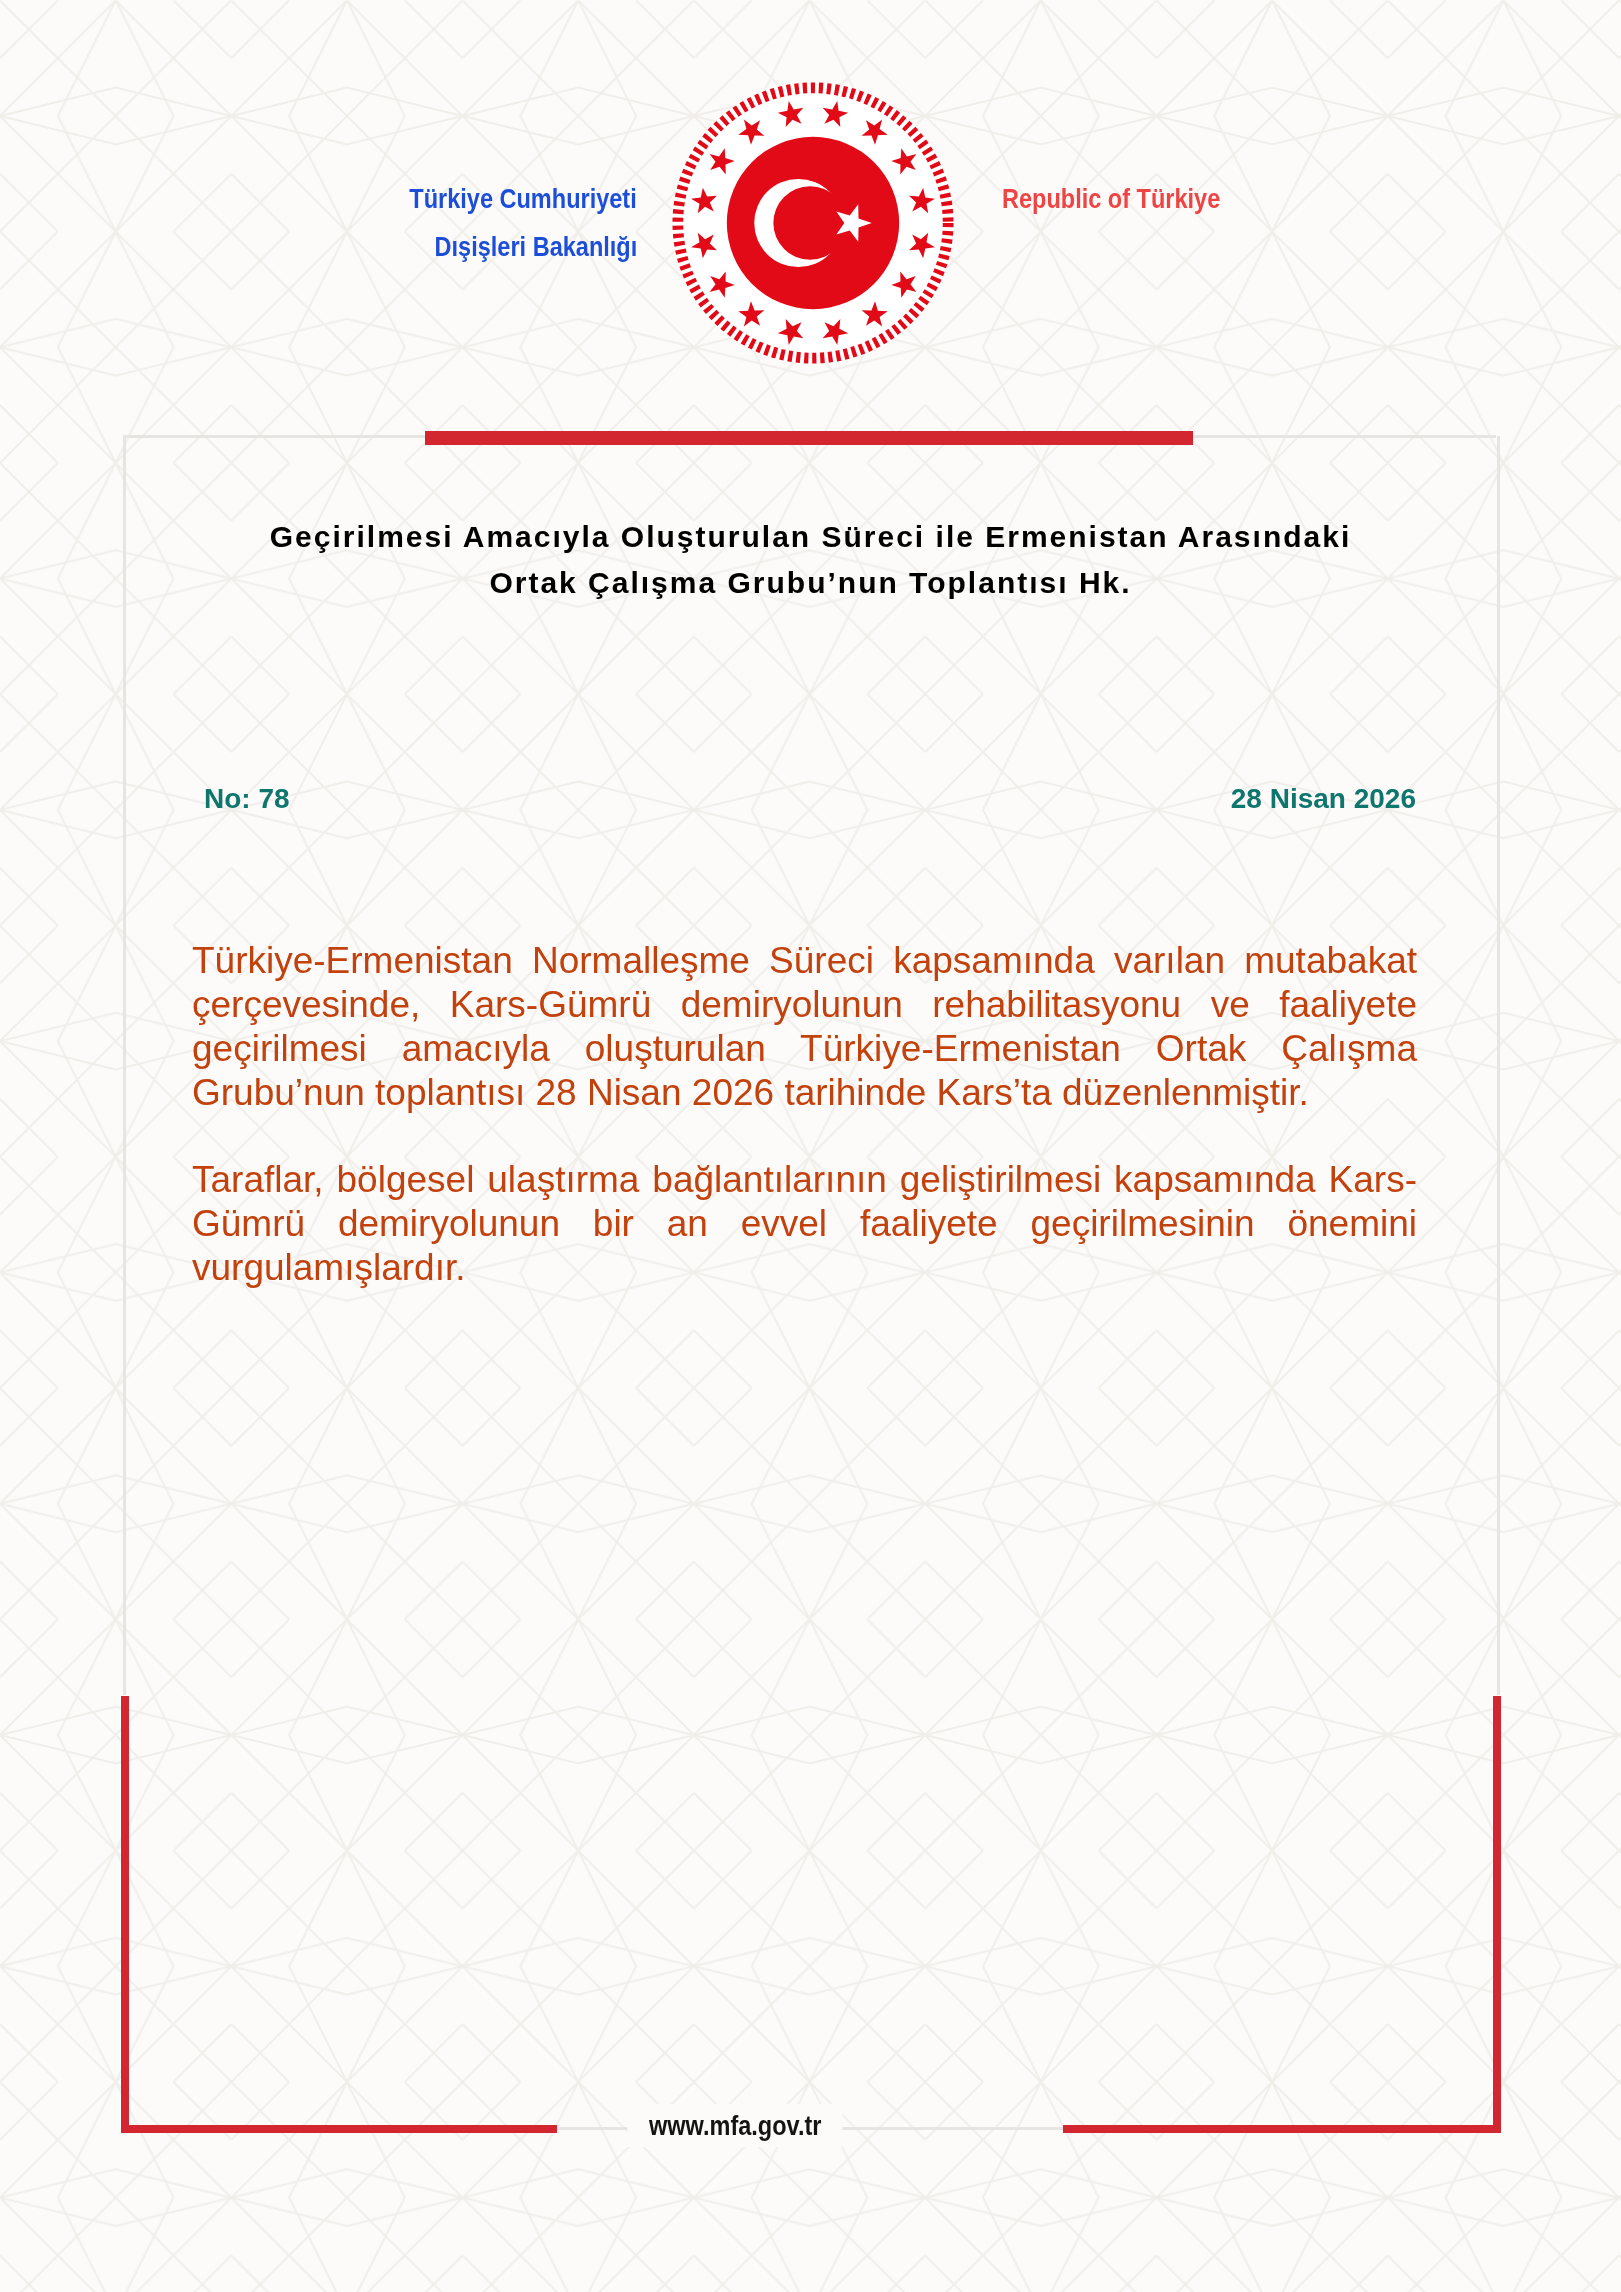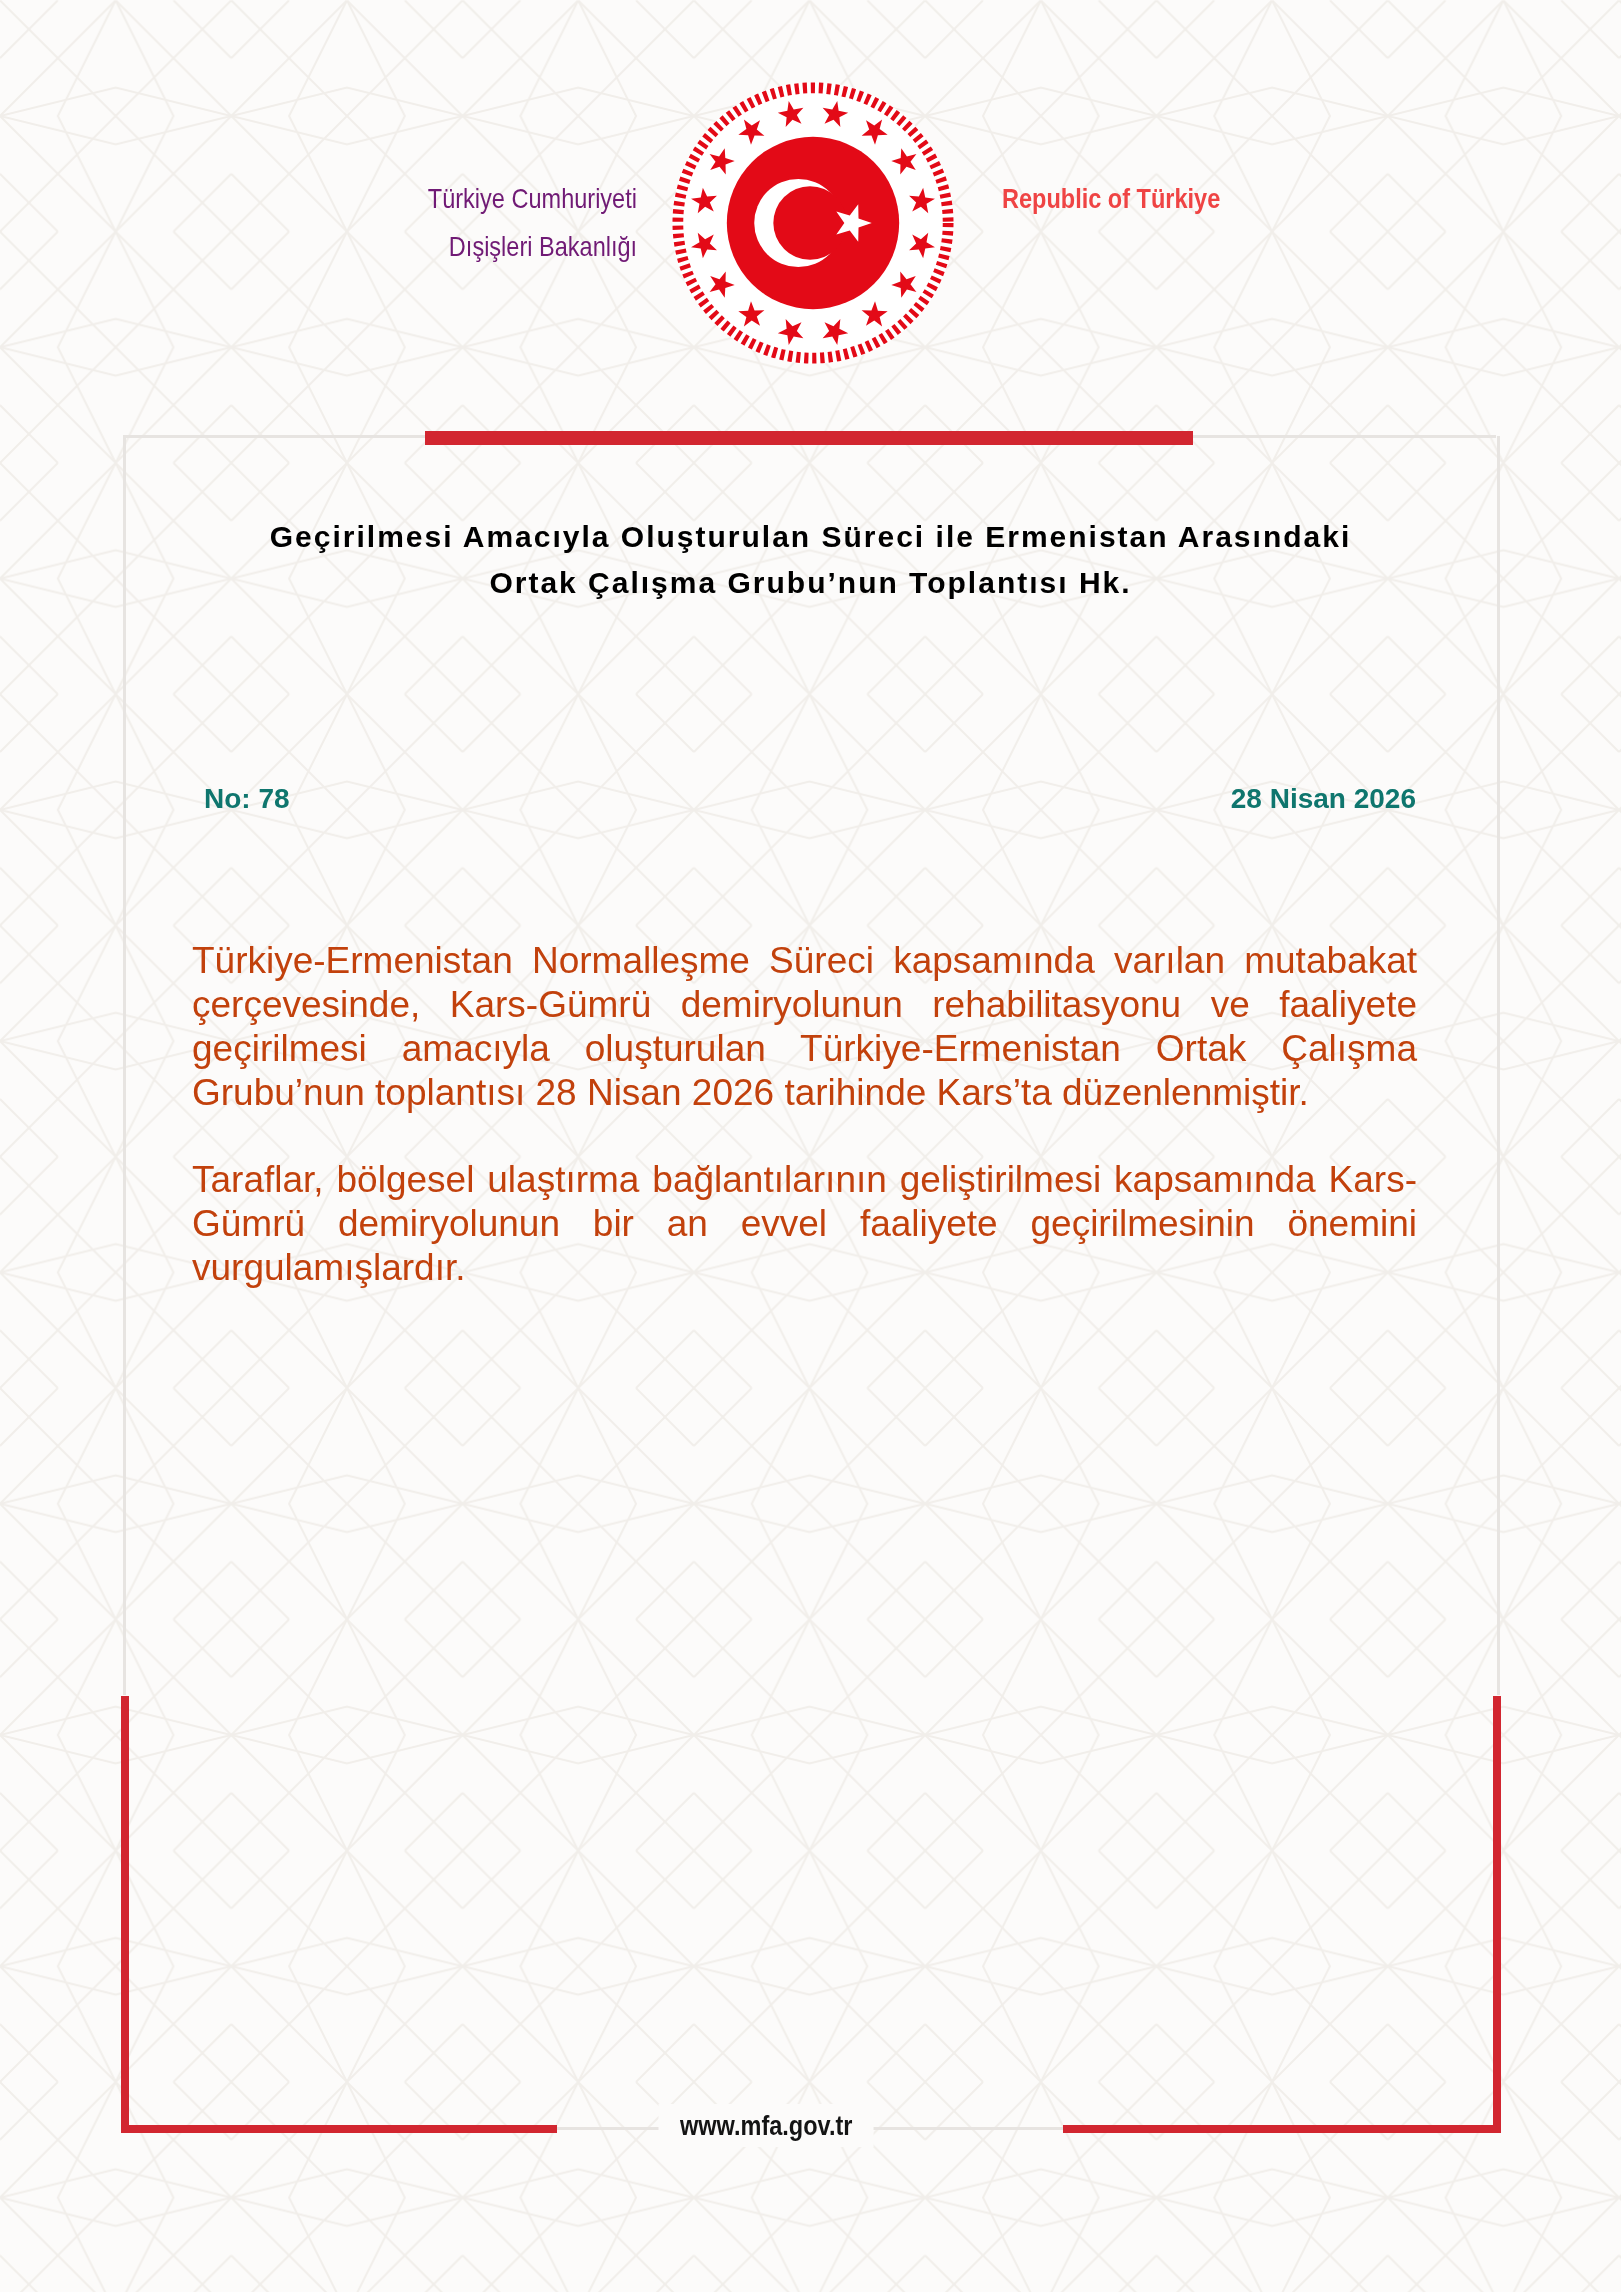--- a/index.html
+++ b/index.html
@@ -2,21 +2,21 @@
 <html style="--page-bg: #fcfbfa; --pattern-line: #f1eeea; --frame-gray: #e7e4e1; --accent-red: #d22630; --emblem-red: #e30a17; --text-black: #000000;"><head>
 <meta charset="utf-8">
 <style>
   html,body{margin:0;padding:0;}
   body{font-family:"Liberation Sans","DejaVu Sans",sans-serif;}
   .page{position:relative;width:1621px;height:2293px;background:var(--page-bg,#fcfbfa);overflow:hidden;}
   .bg-pattern{position:absolute;left:0;top:0;z-index:0;}
   .pattern-lines{stroke:var(--pattern-line,#f1eeea);}
   .layer{position:absolute;z-index:1;}
 
-  .hdr-left{top:175px;right:984px;text-align:right;font-size:28px;line-height:48px;font-weight:400;color:#701a75;white-space:nowrap;}
+  .hdr-left{top:175px;right:984px;text-align:right;font-size:28px;line-height:48px;font-weight:700;color:#1d4ed8;white-space:nowrap;}
   .hdr-right{top:175px;left:1002px;text-align:left;font-size:28px;line-height:48px;font-weight:700;color:#ef4444;white-space:nowrap;}
   .cond{display:inline-block;transform:scaleX(0.84);}
   .hdr-left .cond{transform-origin:100% 50%;}
   .hdr-right .cond{transform-origin:0 50%;}
 
   .emblem{left:671px;top:81px;}
   .em-red{fill:var(--emblem-red,#e30a17);}
   .rope{stroke:var(--emblem-red,#e30a17);}
 
   .top-grayline{left:123px;top:435px;width:1373px;height:2.9px;background:var(--frame-gray,#e7e4e1);}
@@ -26,21 +26,21 @@
   .v-red{top:1696px;width:7.8px;height:437px;background:var(--accent-red,#d22630);}
   .v-red.left{left:121px;}   .v-red.right{left:1493px;}
   .b-gray{top:2127px;left:557px;width:507px;height:2.9px;background:var(--frame-gray,#e7e4e1);}
   .b-red{top:2125px;height:7.8px;background:var(--accent-red,#d22630);}
   .b-red.left{left:121px;width:436px;}  .b-red.right{left:1063px;width:437px;}
 
   .title{left:100px;top:514px;width:1421px;text-align:center;font-size:30px;font-weight:700;line-height:46px;letter-spacing:2px;color:#000;}
   .meta{left:204px;top:783px;width:1212px;display:flex;justify-content:space-between;font-size:28px;font-weight:700;color:#0f766e;}
   .body-text{left:192px;top:939px;width:1225px;font-size:37px;line-height:44px;color:#c2410c;text-align:justify;}
   .body-text p{margin:0 0 43px 0;}
-  .footer{left:0;top:2104px;width:1471px;text-align:center;font-size:28px;line-height:43px;font-weight:700;color:#141414;z-index:2;margin-left:31px;}
+  .footer{left:0;top:2104px;width:1471px;text-align:center;font-size:28px;line-height:43px;font-weight:700;color:#141414;z-index:2;}
   .footer .cond{transform-origin:50% 50%;background:var(--page-bg,#fcfbfa);padding:0 25.5px;}
 </style>
 </head>
 <body>
 
 <div class="page">
 
   <svg class="bg-pattern" width="1621" height="2293" aria-hidden="true" viewBox="0 0 1654 2339">
     <defs>
       <pattern id="geo" width="236" height="236" patternUnits="userSpaceOnUse">

